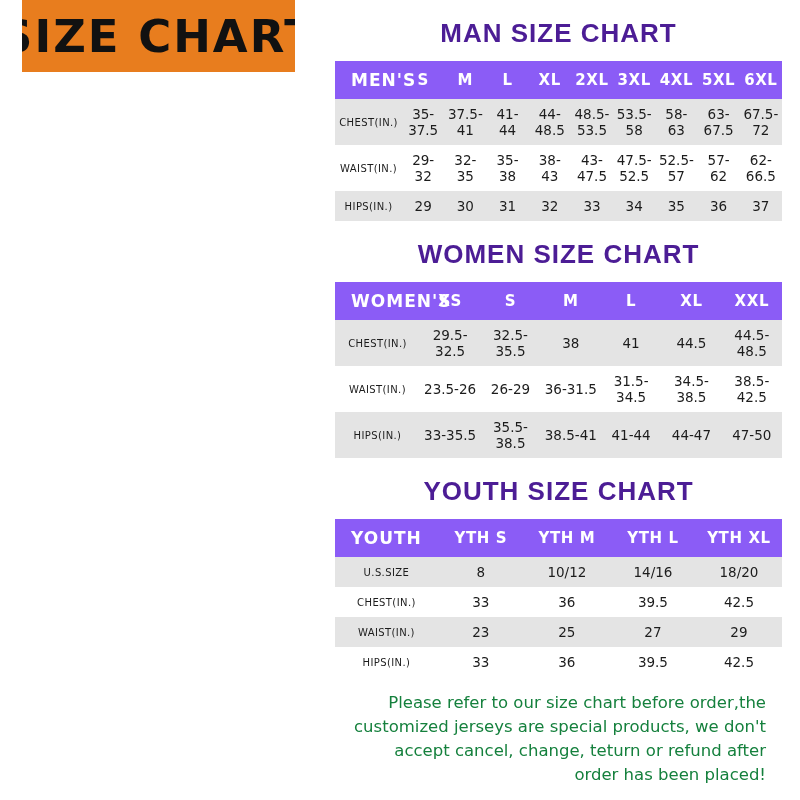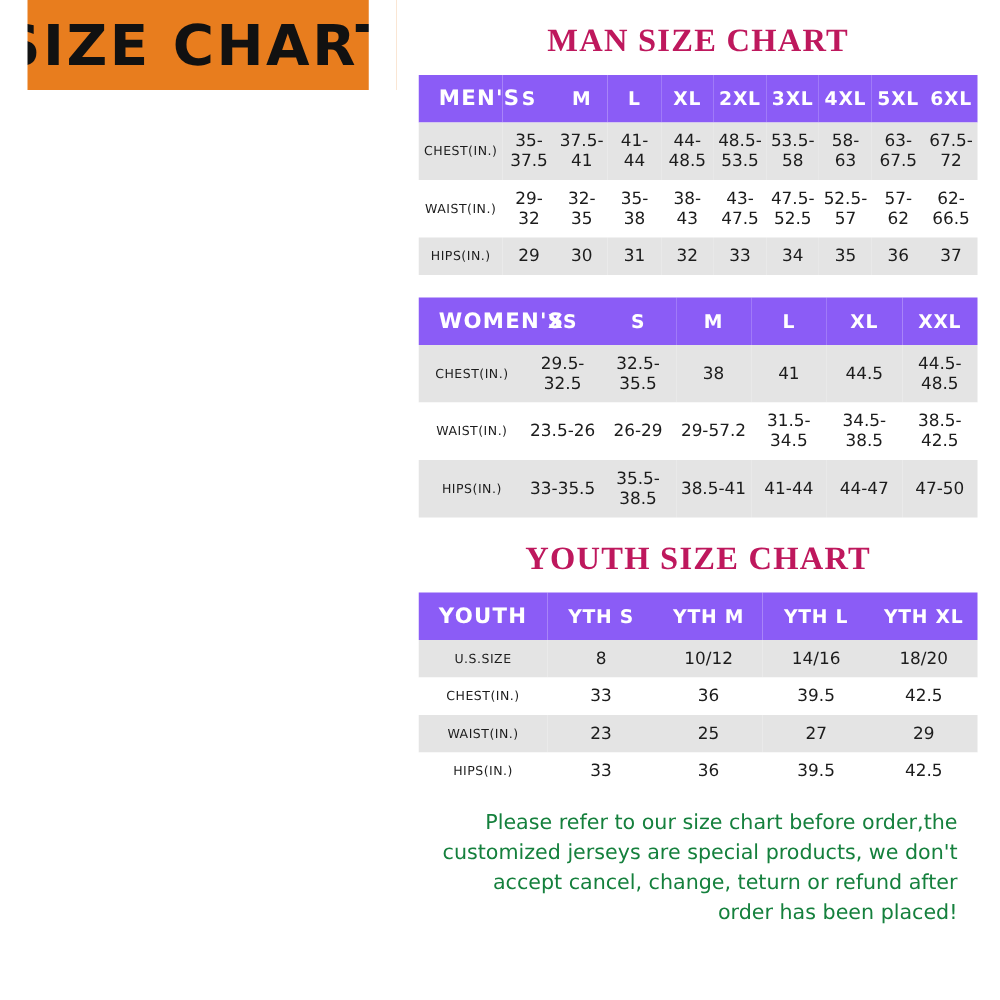--- a/index.html
+++ b/index.html
@@ -62,25 +62,25 @@
     flex: 1;
     padding: 0 18px;
     box-sizing: border-box;
   }
 
   .section {
     margin-top: 18px;
   }
   .section-title {
     text-align: center;
-    font-family: Liberation Serif, serif;
+    font-family: Liberation Sans, sans-serif;
     font-weight: bold;
     font-size: 26px;
     letter-spacing: 1px;
-    color: #be185d;
+    color: #4c1d95;
     margin-bottom: 12px;
   }
 
   table.sizechart {
     width: 100%;
     border-collapse: collapse;
     table-layout: fixed;
   }
   table.sizechart tr.head {
     background: #8b5cf6;
@@ -206,20 +206,21 @@
           <td>34</td>
           <td>35</td>
           <td>36</td>
           <td>37</td>
         </tr>
       </tbody>
         </table>
     </div>
 
     <div class="section">
+      <div class="section-title">WOMEN SIZE CHART</div>
       <table class="sizechart women">
         <colgroup>
           <col class="c0">
             <col>
             <col>
             <col>
             <col>
             <col>
             <col>
         </colgroup>
@@ -239,21 +240,21 @@
           <td>32.5-35.5</td>
           <td>38</td>
           <td>41</td>
           <td>44.5</td>
           <td>44.5-48.5</td>
         </tr>
         <tr class="row plain">
           <td class="rowlabel">WAIST(IN.)</td>
           <td>23.5-26</td>
           <td>26-29</td>
-          <td>29-57.2</td>
+          <td>36-31.5</td>
           <td>31.5-34.5</td>
           <td>34.5-38.5</td>
           <td>38.5-42.5</td>
         </tr>
         <tr class="row shade">
           <td class="rowlabel">HIPS(IN.)</td>
           <td>33-35.5</td>
           <td>35.5-38.5</td>
           <td>38.5-41</td>
           <td>41-44</td>

